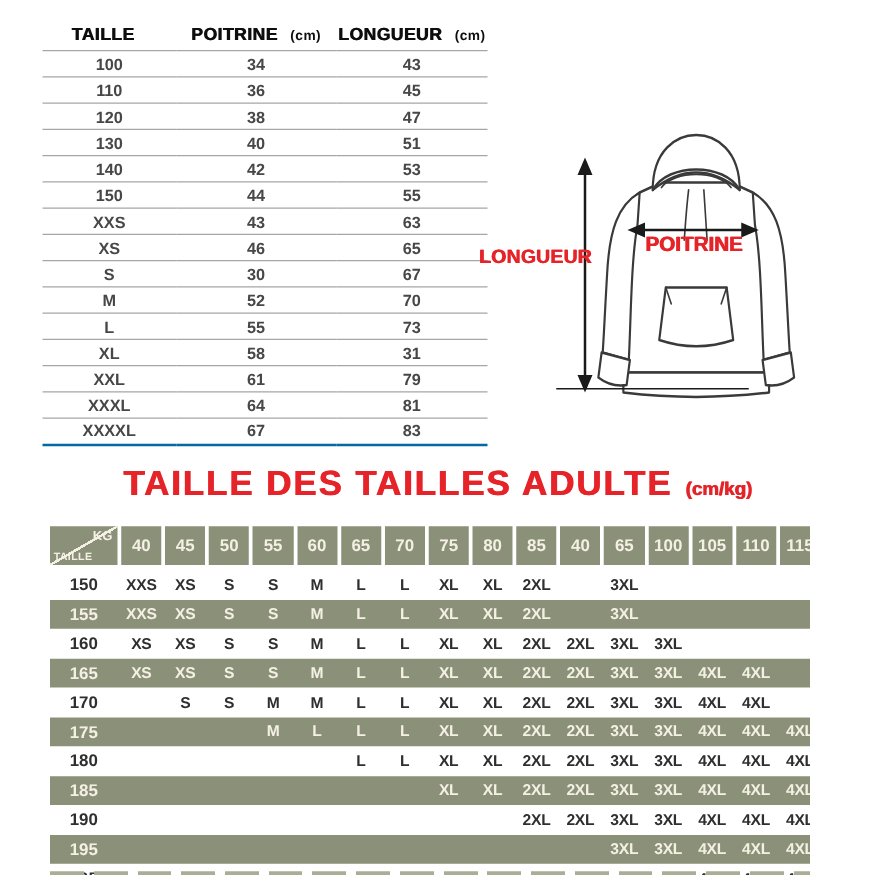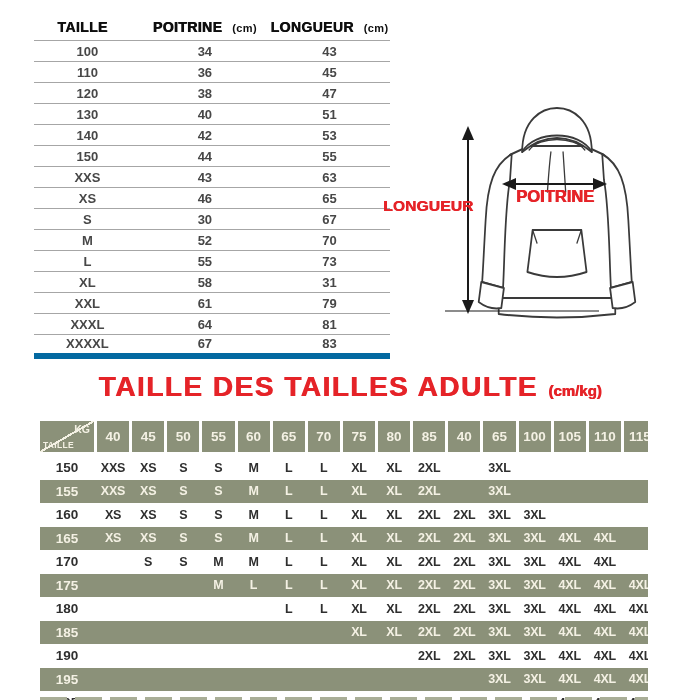--- a/index.html
+++ b/index.html
@@ -16,21 +16,21 @@
   .size-table th {
     font-size:14px; font-weight:bold; color:#0e0e0e;
     padding:3px 0 5px; letter-spacing:.4px; text-shadow:.6px 0 0 #0e0e0e;
     text-align:center;
   }
   .size-table th .unit { font-size:11px; margin-left:10px; text-shadow:none; }
   .size-table td {
     height:21px; text-align:center; font-size:13px; font-weight:bold;
     color:#474747; border-top:1px solid #a6a6a6;
   }
-  .size-table tbody tr:last-child td { border-bottom:6px solid #0369a1; }
+  .size-table tbody tr:last-child td { border-bottom:2px solid #0369a1; }
 
   
   .red { color:var(--red); font-weight:bold; text-shadow:.7px 0 0 var(--red); }
   .main-title { position:absolute; left:390px; top:13px; width:304px; text-align:center; line-height:1.12; }
   .main-title .l1 { display:block; font-size:25px; letter-spacing:.5px; }
   .main-title .l2 { display:block; font-size:21px; letter-spacing:1.5px; margin-top:2px; }
   .guide-title { position:absolute; left:0; top:371px; width:700px; text-align:center; }
   .guide-title .big  { font-size:28px; letter-spacing:1.5px; }
   .guide-title .unit { font-size:15px; margin-left:6px; letter-spacing:0; }
 

